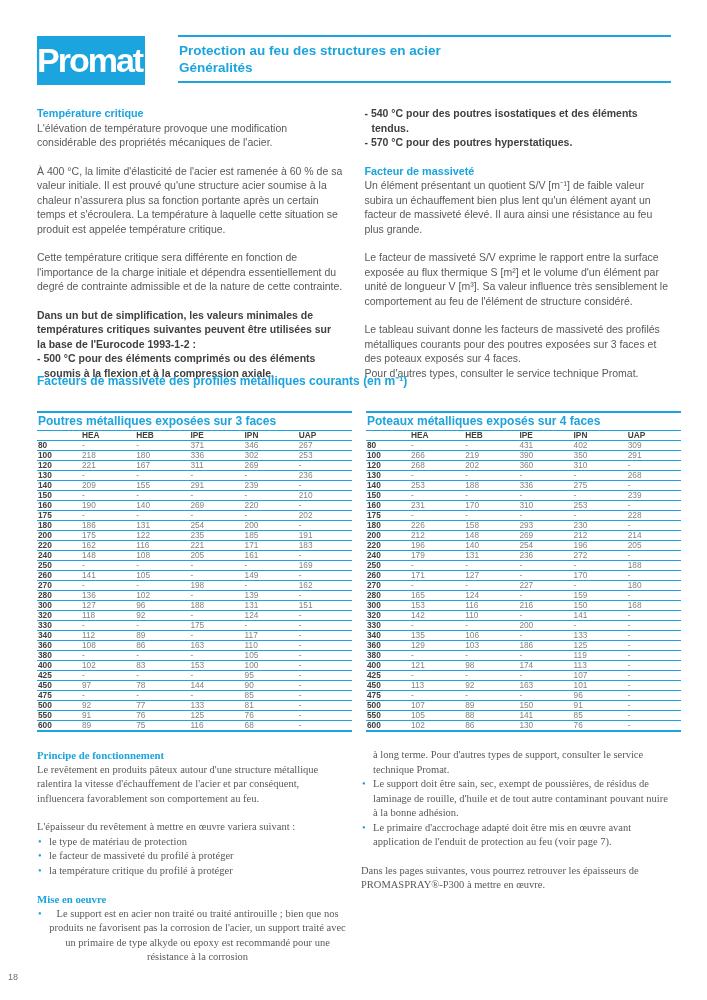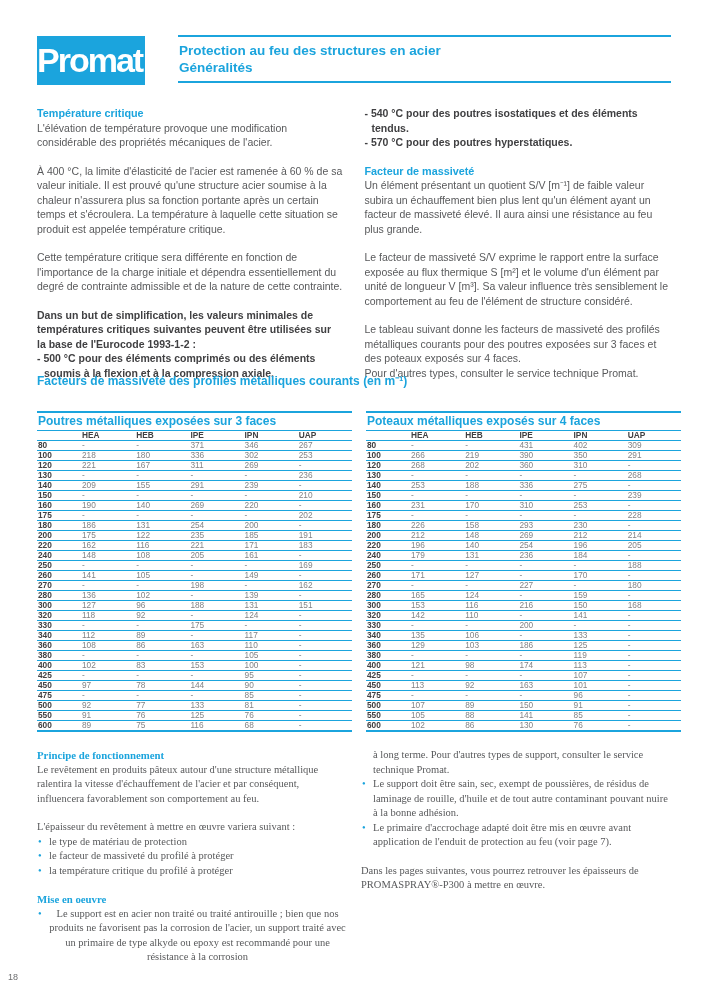--- a/index.html
+++ b/index.html
@@ -503,21 +503,21 @@
               <td class="val">140</td>
               <td class="val">254</td>
               <td class="val">196</td>
               <td class="val">205</td>
             </tr>
             <tr>
               <td class="rlabel">240</td>
               <td class="val">179</td>
               <td class="val">131</td>
               <td class="val">236</td>
-              <td class="val">184</td>
+              <td class="val">272</td>
               <td class="val">-</td>
             </tr>
             <tr>
               <td class="rlabel">250</td>
               <td class="val">-</td>
               <td class="val">-</td>
               <td class="val">-</td>
               <td class="val">-</td>
               <td class="val">188</td>
             </tr>

